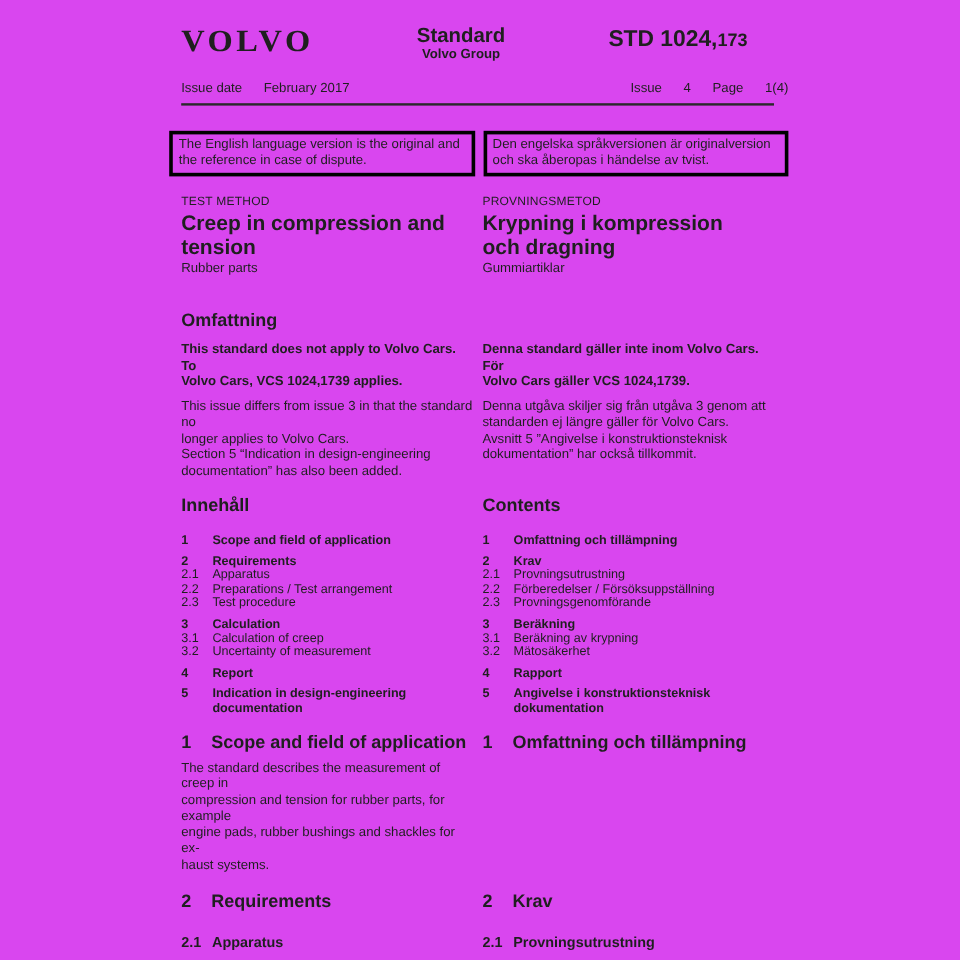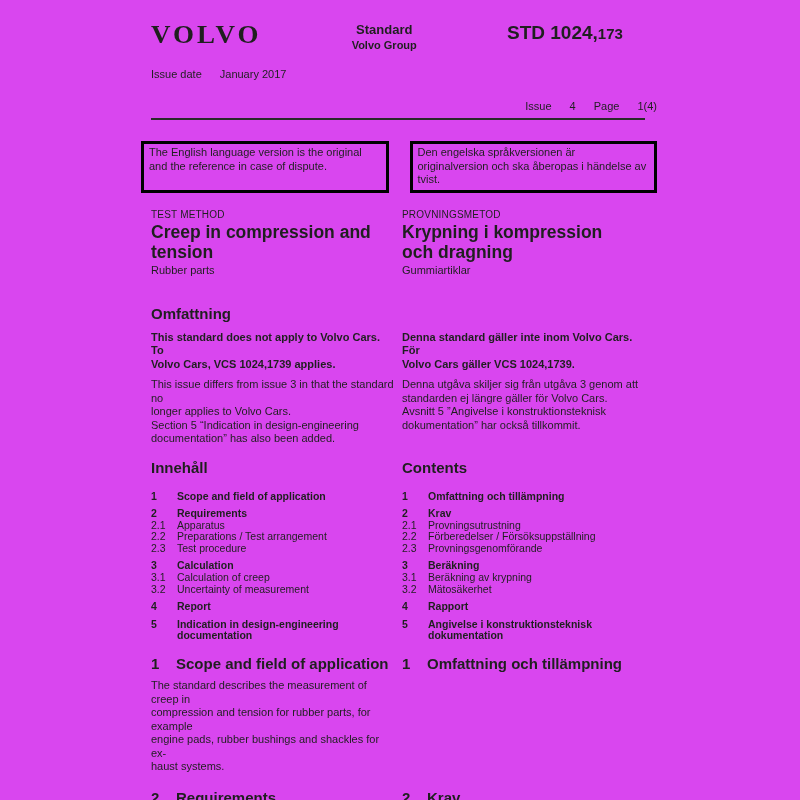--- a/index.html
+++ b/index.html
@@ -10,37 +10,37 @@
   .content { position:absolute; left:151px; top:20px; width:506px; }
 
   
   .hdr { display:flex; align-items:flex-start; }
   .logo {
     font-family:"Liberation Serif", serif; font-weight:bold;
     font-size:27px; letter-spacing:3px; line-height:30px; transform:scaleY(.95);
     transform-origin:left top; white-space:nowrap;
   }
   .hdr-center { flex:1; text-align:center; margin-top:1px; }
-  .doc-type { font-size:13px; font-weight:bold; line-height:18px; }
+  .doc-type { font-size:17px; font-weight:bold; line-height:18px; }
   .org { font-size:11px; font-weight:bold; line-height:13px; }
   .hdr-right { width:150px; text-align:left; white-space:nowrap; margin-top:2px; }
   .std-main { font-size:19px; font-weight:bold; }
   .std-suffix { font-size:15px; font-weight:bold; }
 
   .issue-row { display:flex; margin-top:16px; font-size:11px; line-height:13px; }
   .issue-row .lbl { margin-right:18px; }
   .issue-right { margin-left:auto; display:flex; }
-  .issue-right span { margin-left:18px;margin-top:32px; }
+  .issue-right span { margin-left:18px; }
   .rule { margin-top:5px; border-top:2px solid #2a2a2a; width:494px; }
 
   
   .row { display:flex; gap:8px; }
   .cell { width:243px; }
 
-  .notice-row { margin-top:21px; margin-left:-10px; gap:21px; }
+  .notice-row { margin-top:21px; margin-left:-10px; gap:7px; }
   .notice {
     flex:1; border:3px solid #000; padding:2px 5px 3px 5px;
     font-size:11px; line-height:13.5px; box-sizing:border-box;
   }
 
   .row-title { margin-top:15px; }
   .tag { font-size:10px; line-height:13px; letter-spacing:.2px; }
   .doc-title { font-size:17.5px; font-weight:bold; line-height:20px; white-space:pre-line; margin:1px 0 0 0; }
   .subtitle { font-size:11px; line-height:14px; margin-top:1px; }
 
@@ -82,21 +82,21 @@
         <div class="doc-type">Standard</div>
         <div class="org">Volvo Group</div>
       </div>
       <div class="hdr-right">
         <span class="std-main">STD 1024,</span><span class="std-suffix">173</span>
       </div>
     </div>
 
     <div class="issue-row">
       <span class="lbl">Issue date</span>
-      <span>January 2017</span>
+      <span>February 2017</span>
       <span class="issue-right">
         <span>Issue</span>
         <span>4</span>
         <span>Page</span>
         <span>1(4)</span>
       </span>
     </div>
     <div class="rule"></div>
 
     <div class="row notice-row">

